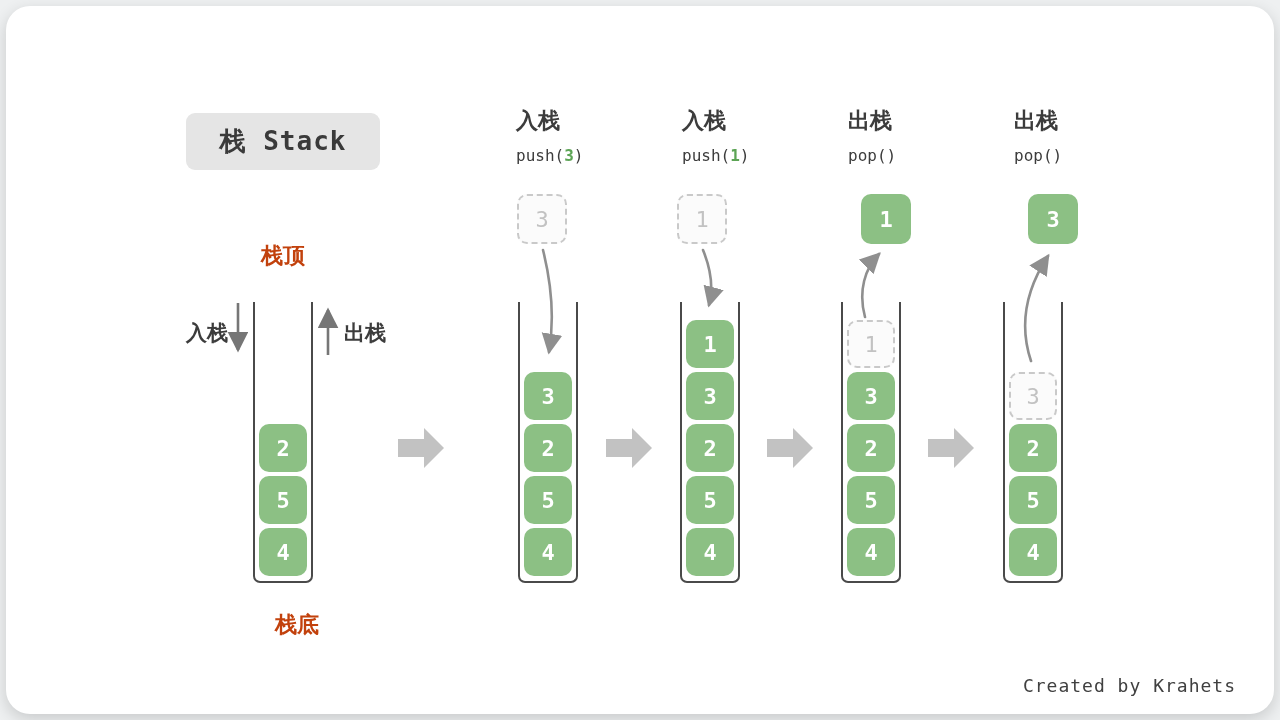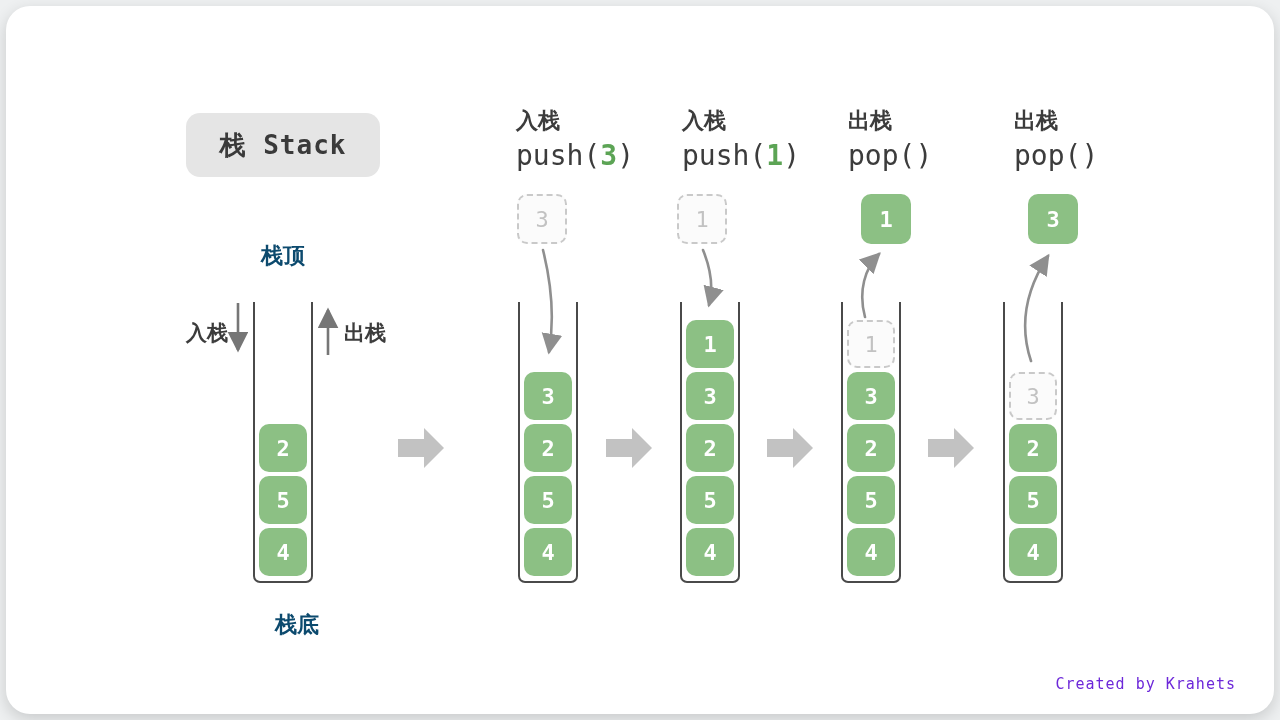--- a/index.html
+++ b/index.html
@@ -9,30 +9,30 @@
     font-family:"DejaVu Sans", sans-serif;
     overflow:hidden;
   }
   .card{
     position:absolute;left:6px;top:6px;width:1268px;height:708px;
     background:#ffffff;border-radius:24px;
     box-shadow:0 5px 16px rgba(0,0,0,.16);
   }
   
   .title-box{
-    position:absolute;left:186px;top:113px;width:194px;height:64px;
-    background:#e5e5e5;border-radius:14px;
+    position:absolute;left:186px;top:113px;width:194px;height:57px;
+    background:#e5e5e5;border-radius:9px;
     display:flex;align-items:center;justify-content:center;
     font-family:"DejaVu Sans Mono", monospace;
     font-size:26px;font-weight:600;color:#3a3a3a;letter-spacing:1px;
   }
   
   .op{position:absolute;top:106px;color:#3c3c3c;}
   .op-cn{font-size:22px;font-weight:700;line-height:30px;}
-  .op-code{font-family:"DejaVu Sans Mono", monospace;font-size:28px;line-height:30px;margin-top:5px;}
+  .op-code{font-family:"DejaVu Sans Mono", monospace;font-size:16px;line-height:30px;margin-top:5px;}
   .op-code .arg{color:#5ca455;font-weight:700;}
   
   .stack-box{
     position:absolute;top:302px;width:60px;height:281px;box-sizing:border-box;
     border-left:2px solid #4a4a4a;border-right:2px solid #4a4a4a;border-bottom:2px solid #4a4a4a;
     border-radius:0 0 7px 7px;background:#ffffff;
     display:flex;flex-direction:column;justify-content:flex-end;align-items:center;
     gap:4px;padding-bottom:5px;
   }
   .cell{
@@ -53,28 +53,28 @@
     font-family:"DejaVu Sans Mono", monospace;font-size:22px;
     display:flex;align-items:center;justify-content:center;
   }
   .float-pop{
     position:absolute;top:194px;width:50px;height:50px;border-radius:10px;background:#8cc084;
     color:#ffffff;font-family:"DejaVu Sans Mono", monospace;font-size:22px;font-weight:700;
     display:flex;align-items:center;justify-content:center;
   }
   
   .side-label{position:absolute;font-size:21px;font-weight:700;color:#3c3c3c;}
-  .cap-label{position:absolute;width:100px;text-align:center;font-size:22px;font-weight:700;color:#0c4a6e;}
+  .cap-label{position:absolute;width:100px;text-align:center;font-size:22px;font-weight:700;color:#c2410c;}
   
   .block-arrow{position:absolute;top:427px;}
   
   .overlay{position:absolute;left:0;top:0;width:1280px;height:720px;pointer-events:none;}
   .watermark{
     position:absolute;right:44px;top:675px;
-    font-family:"DejaVu Sans Mono", monospace;font-size:15px;color:#6d28d9;letter-spacing:1px;
+    font-family:"DejaVu Sans Mono", monospace;font-size:18px;color:#404040;letter-spacing:1px;
   }
 </style>
 </head>
 <body>
 
 <div class="card"></div>
 
 <div class="title-box">
   <span>栈 Stack</span>
 </div>

